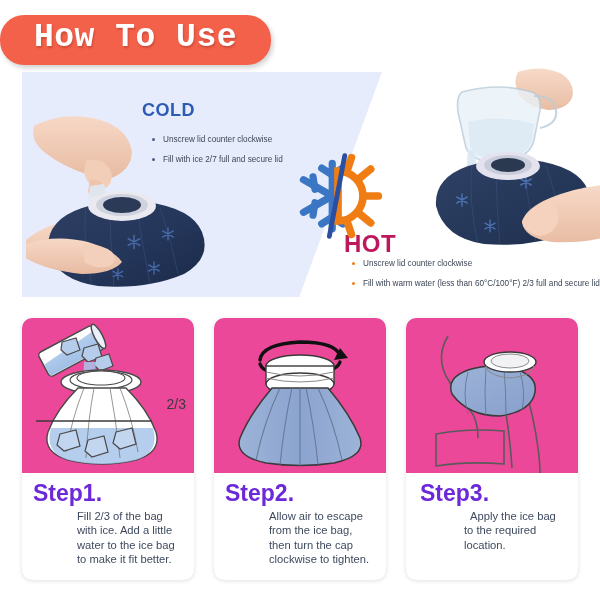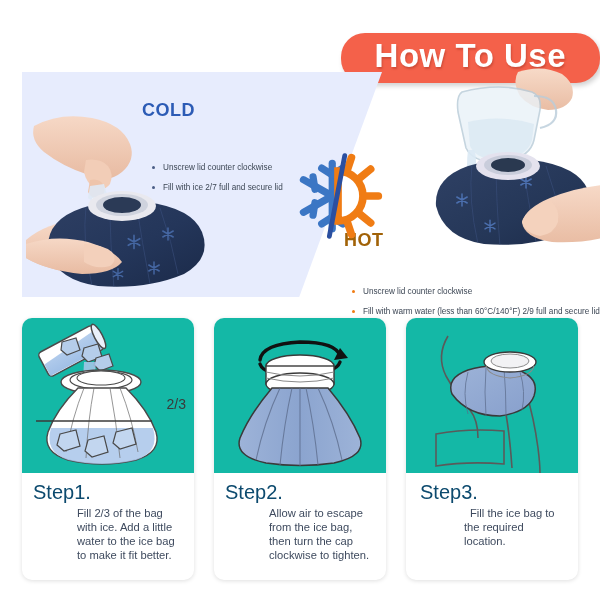--- a/index.html
+++ b/index.html
@@ -10,22 +10,23 @@
     background: #ffffff;
     font-family: "Liberation Sans", sans-serif;
     overflow: hidden;
     position: relative;
   }
 
   
   .title-wrap {
     width: 100%;
     display: flex;
-    justify-content: flex-end;
-    padding-top: 33px;
+    justify-content: flex-start;
+    padding-top: 15px;
+    font-family: Liberation Mono, monospace;
   }
   .title-pill {
     background: #f4614a;
     border-radius: 24px;
     padding: 5px 34px 8px 34px;
     box-shadow: 2px 3px 5px rgba(0,0,0,0.18);
   }
   .title-text {
     color: #ffffff;
     font-size: 33px;
@@ -59,27 +60,27 @@
     top: 28px;
     color: #2c5bb5;
     font-size: 18px;
     font-weight: bold;
     letter-spacing: 0.5px;
   }
   .hot-label {
     position: absolute;
     left: 322px;
     top: 158px;
-    color: #a16207;
-    font-size: 18px;
+    color: #be185d;
+    font-size: 24px;
     font-weight: bold;
     letter-spacing: 0.5px;
   }
 
-  .bullets { position: absolute; list-style: none; margin-top: 28px; }
+  .bullets { position: absolute; list-style: none; }
   .bullets li {
     position: relative;
     padding-left: 13px;
     font-size: 8.2px;
     color: #3c4654;
     line-height: 1.45;
     margin-bottom: 8px;
     white-space: nowrap;
   }
   .bullets li::before {
@@ -123,28 +124,28 @@
     height: 100%;
     background: #ffffff;
     border-radius: 10px;
     box-shadow: 0 1px 4px rgba(0,0,0,0.13);
     overflow: hidden;
     position: relative;
   }
   .card-img {
     width: 100%;
     height: 155px;
-    background: #14b8a6;
+    background: #ec4899;
     position: relative;
   }
   .card-body { padding: 8px 11px 0 11px; }
   .card-title {
-    font-size: 20px;
-    font-weight: normal;
-    color: #0c4a6e;
+    font-size: 23px;
+    font-weight: bold;
+    color: #6d28d9;
     line-height: 1.1;
     margin-bottom: 3px;
   }
   .card-text {
     font-size: 11.2px;
     color: #3e4a5e;
     line-height: 1.26;
     margin-left: 44px;
   }
   .card-3 .card-body { padding-left: 14px; }
@@ -287,21 +288,21 @@
 
   <div class="cold-label">COLD</div>
   <ul class="bullets bullets-cold">
     <li>Unscrew lid counter clockwise</li>
     <li>Fill with ice 2/7 full and secure lid</li>
   </ul>
 
   <div class="hot-label">HOT</div>
   <ul class="bullets bullets-hot">
     <li>Unscrew lid counter clockwise</li>
-    <li>Fill with warm water (less than 60°C/140°F) 2/9 full and secure lid</li>
+    <li>Fill with warm water (less than 60°C/100°F) 2/3 full and secure lid</li>
   </ul>
 
   <svg class="split-icon" viewBox="0 0 100 100">
 
     <g stroke="#3b76c4" stroke-width="7.5" stroke-linecap="round" fill="none">
       <line x1="44" y1="16" x2="44" y2="84"></line>
       <line x1="14" y1="33" x2="44" y2="50"></line>
       <line x1="14" y1="67" x2="44" y2="50"></line>
       <line x1="44" y1="28" x2="33" y2="21"></line>
       <line x1="44" y1="28" x2="55" y2="21"></line>
@@ -450,16 +451,16 @@
             <path d="M114 54 Q120 74 116 92"></path>
         </g>
 
         <ellipse cx="104" cy="44" rx="26" ry="10" fill="#ffffff" stroke="#3a3a3a" stroke-width="1.4"></ellipse>
         <ellipse cx="104" cy="43" rx="19" ry="7" fill="#f2f2f4" stroke="#8a8a8a" stroke-width="1"></ellipse>
         <path d="M80 48 Q82 58 104 60 Q126 58 128 48" fill="none" stroke="#8a8a8a" stroke-width="1.1"></path>
       </svg>
     </div>
     <div class="card-body">
       <div class="card-title">Step3.</div>
-      <div class="card-text">Fill the ice bag to the required location.</div>
+      <div class="card-text">Apply the ice bag to the required location.</div>
     </div>
   </div>
 </div>
 
 </body></html>

